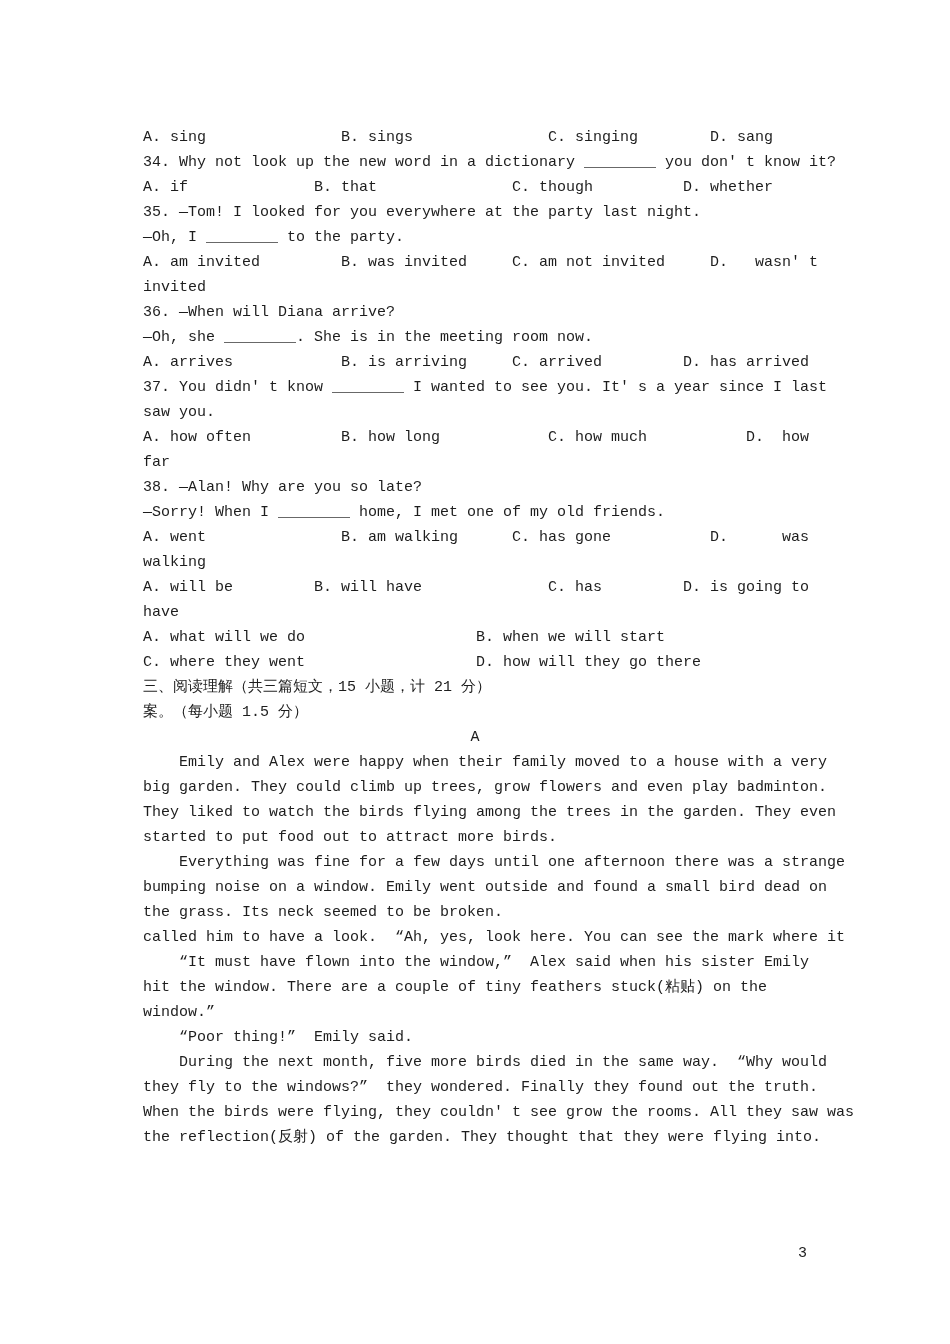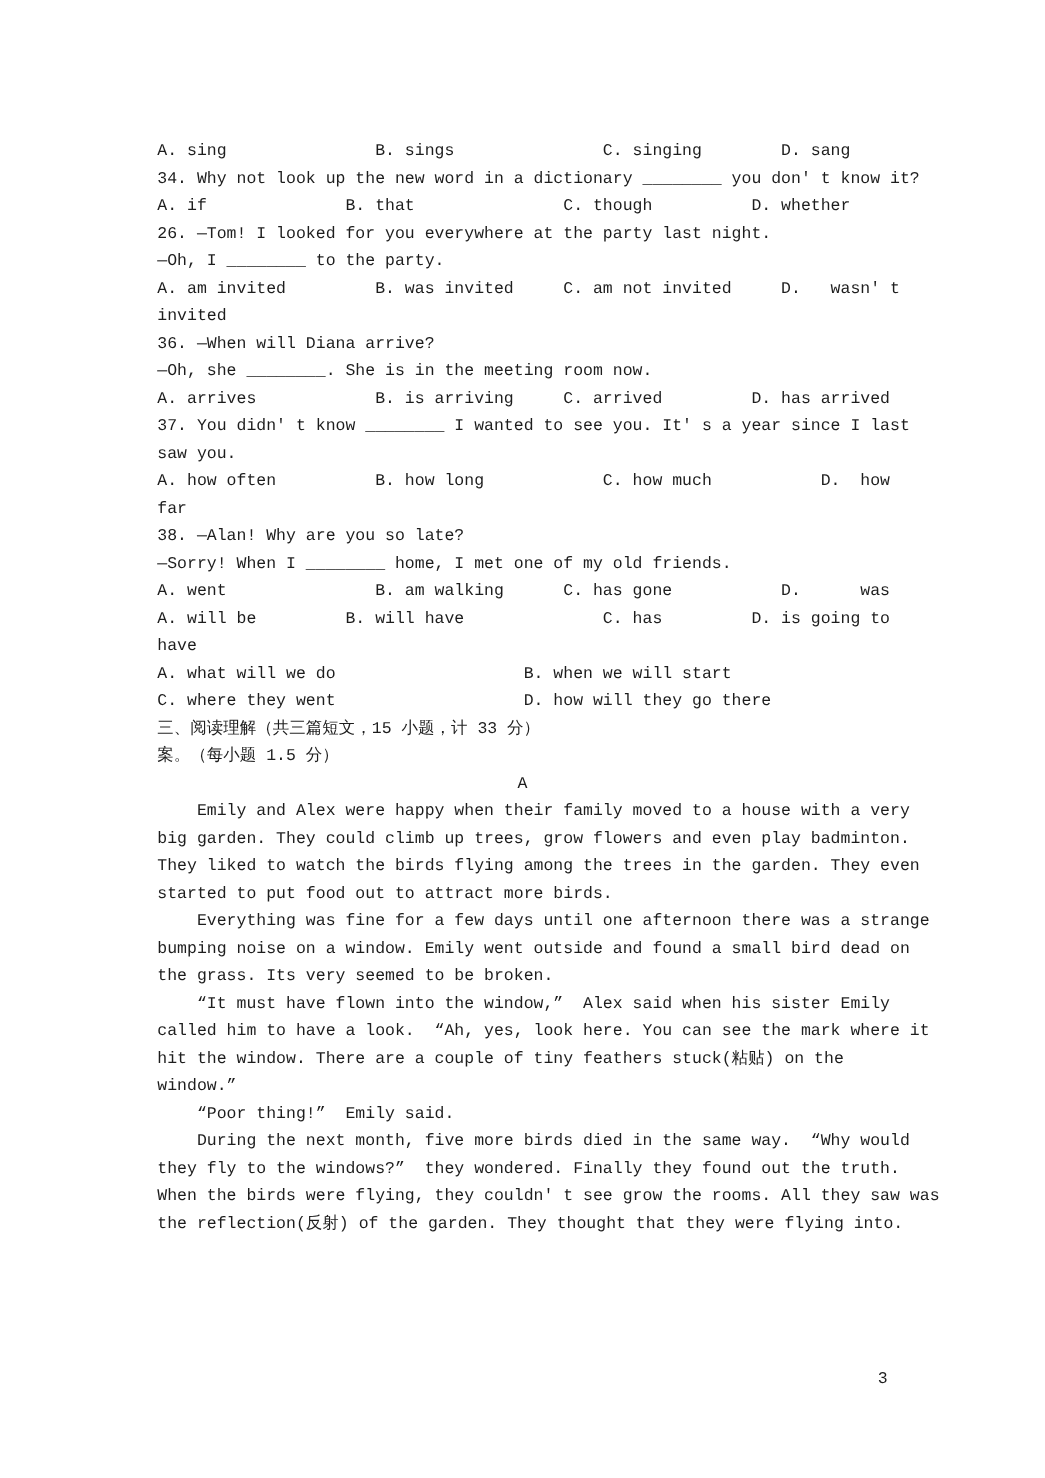--- a/index.html
+++ b/index.html
@@ -37,50 +37,51 @@
   }
 </style>
 </head>
 <body>
 
 <div class="page">
   <div class="content">
       <div class="line">A. sing               B. sings               C. singing        D. sang</div>
       <div class="line">34. Why not look up the new word in a dictionary ________ you don' t know it?</div>
       <div class="line">A. if              B. that               C. though          D. whether</div>
-      <div class="line">26. —Tom! I looked for you everywhere at the party last night.</div>
+      <div class="line">35. —Tom! I looked for you everywhere at the party last night.</div>
       <div class="line">—Oh, I ________ to the party.</div>
       <div class="line">A. am invited         B. was invited     C. am not invited     D.   wasn' t</div>
       <div class="line">invited</div>
       <div class="line">36. —When will Diana arrive?</div>
       <div class="line">—Oh, she ________. She is in the meeting room now.</div>
       <div class="line">A. arrives            B. is arriving     C. arrived         D. has arrived</div>
       <div class="line">37. You didn' t know ________ I wanted to see you. It' s a year since I last</div>
       <div class="line">saw you.</div>
       <div class="line">A. how often          B. how long            C. how much           D.  how</div>
       <div class="line">far</div>
       <div class="line">38. —Alan! Why are you so late?</div>
       <div class="line">—Sorry! When I ________ home, I met one of my old friends.</div>
       <div class="line">A. went               B. am walking      C. has gone           D.      was</div>
+      <div class="line">walking</div>
       <div class="line">A. will be         B. will have              C. has         D. is going to</div>
       <div class="line">have</div>
       <div class="line">A. what will we do                   B. when we will start</div>
       <div class="line">C. where they went                   D. how will they go there</div>
-      <div class="line">三、阅读理解（共三篇短文，15 小题，计 33 分）</div>
+      <div class="line">三、阅读理解（共三篇短文，15 小题，计 21 分）</div>
       <div class="line">案。（每小题 1.5 分）</div>
       <div class="line center">A</div>
       <div class="line">    Emily and Alex were happy when their family moved to a house with a very</div>
       <div class="line">big garden. They could climb up trees, grow flowers and even play badminton.</div>
       <div class="line">They liked to watch the birds flying among the trees in the garden. They even</div>
       <div class="line">started to put food out to attract more birds.</div>
       <div class="line">    Everything was fine for a few days until one afternoon there was a strange</div>
       <div class="line">bumping noise on a window. Emily went outside and found a small bird dead on</div>
-      <div class="line">the grass. Its very seemed to be broken.</div>
+      <div class="line">the grass. Its neck seemed to be broken.</div>
+      <div class="line">called him to have a look.  “Ah, yes, look here. You can see the mark where it</div>
       <div class="line">    “It must have flown into the window,”  Alex said when his sister Emily</div>
-      <div class="line">called him to have a look.  “Ah, yes, look here. You can see the mark where it</div>
       <div class="line">hit the window. There are a couple of tiny feathers stuck(粘贴) on the</div>
       <div class="line">window.”</div>
       <div class="line">    “Poor thing!”  Emily said.</div>
       <div class="line">    During the next month, five more birds died in the same way.  “Why would</div>
       <div class="line">they fly to the windows?”  they wondered. Finally they found out the truth.</div>
       <div class="line">When the birds were flying, they couldn' t see grow the rooms. All they saw was</div>
       <div class="line">the reflection(反射) of the garden. They thought that they were flying into.</div>
     </div>
   <div class="page-number">3</div>
 </div>

